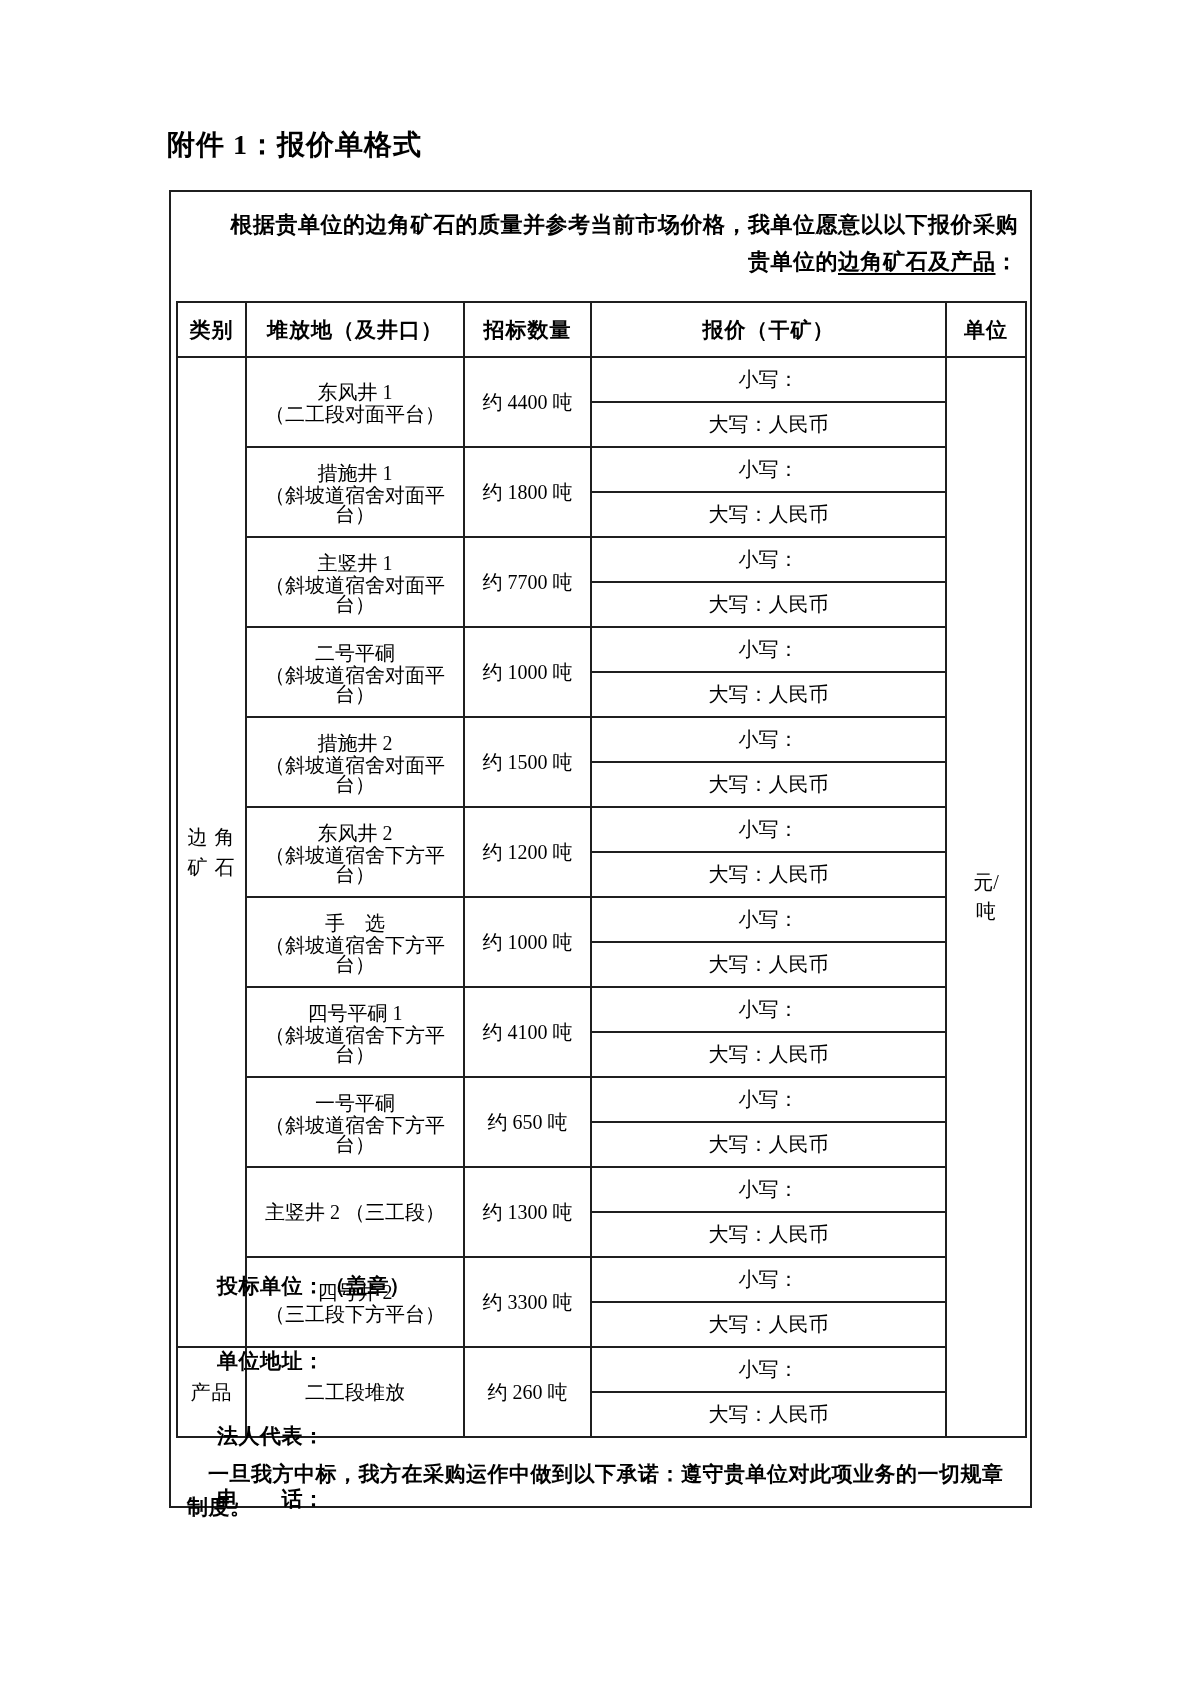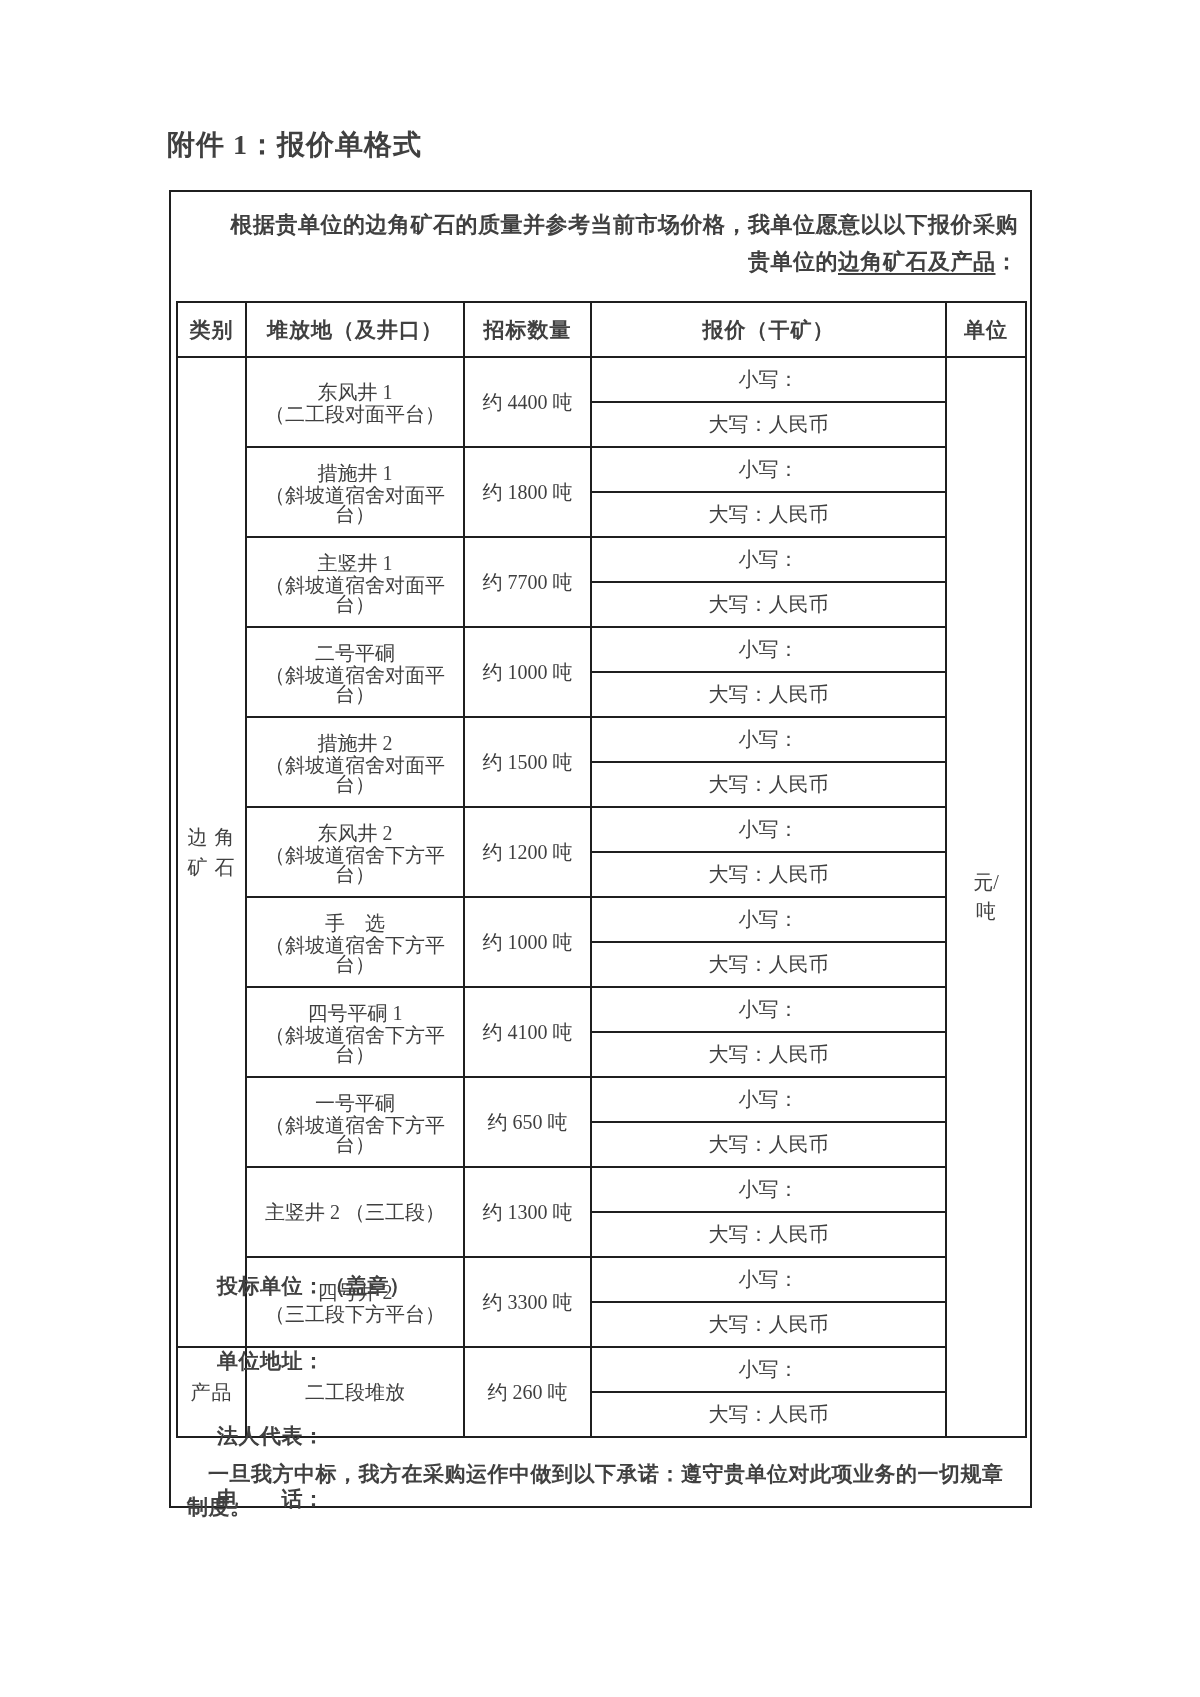--- a/index.html
+++ b/index.html
@@ -1,18 +1,18 @@
 <!DOCTYPE html>
 <html lang="zh"><head>
 <meta charset="utf-8">
 <style>
   html,body{margin:0;padding:0;background:#ffffff;}
   .page{
     position:relative;width:1200px;height:1527px;background:#ffffff;
-    font-family:"Liberation Serif","DejaVu Serif",serif;color:#404040;
+    font-family:"Liberation Serif","DejaVu Serif",serif;color:#000000;
     overflow:hidden;
   }
   .doc-title{
     position:absolute;left:167px;top:126px;
     font-size:28px;font-weight:bold;letter-spacing:1px;
   }
   .outer-box{
     position:absolute;left:169px;top:190px;width:863px;height:1318px;
     border:2px solid #1f1f1f;box-sizing:border-box;background:#fff;
   }

